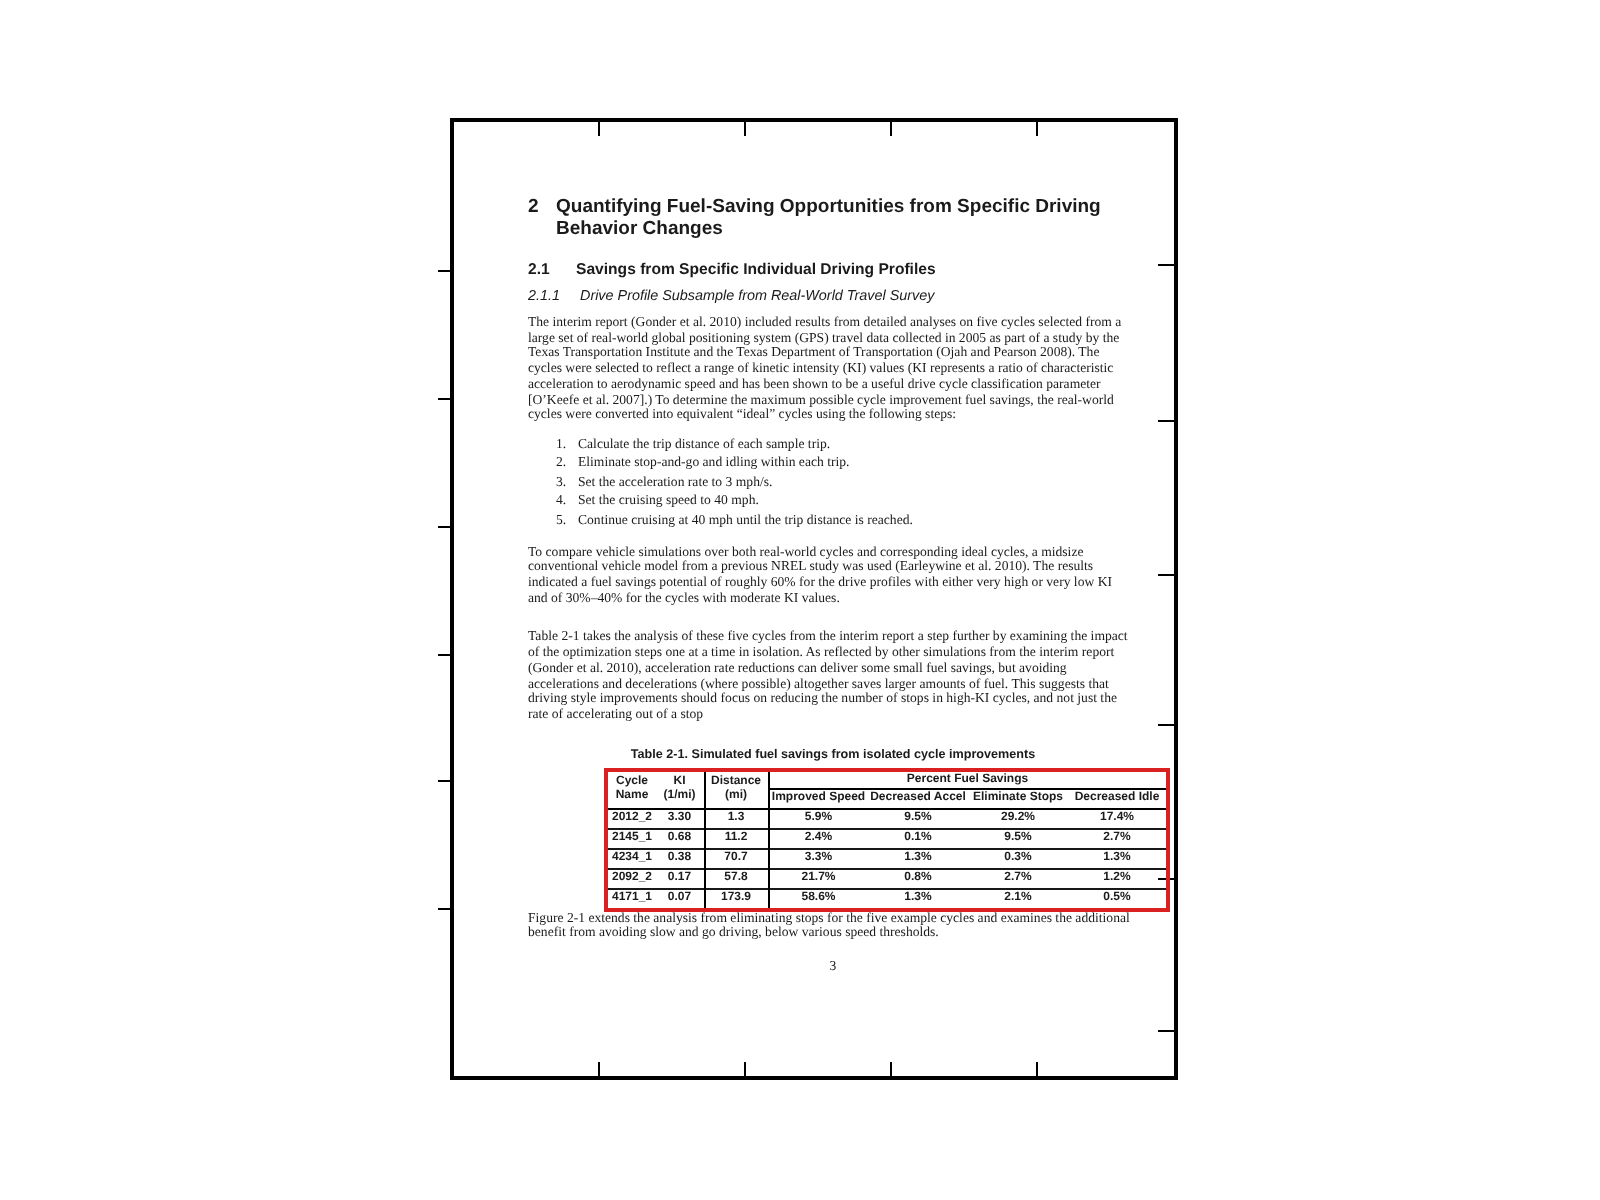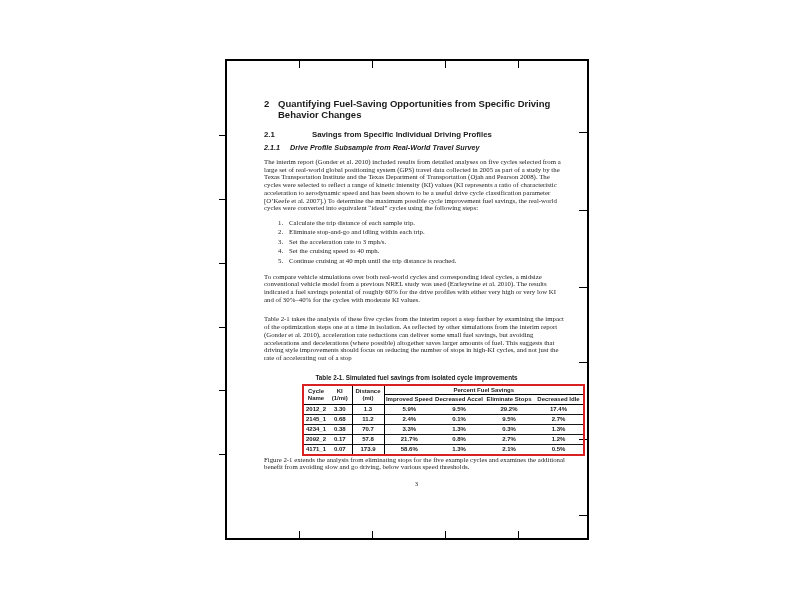--- a/index.html
+++ b/index.html
@@ -21,22 +21,22 @@
   .tick.r{right:0;width:8px;height:1px;}
   .content{
     position:absolute;left:0;top:0;width:100%;box-sizing:border-box;
     padding:37px 21px 0 37px;
   }
   .h1{display:flex;font-family:"Liberation Sans",sans-serif;font-weight:bold;
       font-size:9.5px;line-height:11px;margin:0 0 10px 0;}
   .h1 .num{width:14px;flex:none;}
   .h2{display:flex;font-family:"Liberation Sans",sans-serif;font-weight:bold;
       font-size:7.8px;line-height:9px;margin:0 0 5px 0;}
-  .h2 .num{width:48px;flex:none;}
-  .h3{display:flex;font-family:"Liberation Sans",sans-serif;font-weight:bold;font-style:italic;
+  .h2 .num{width:24px;flex:none;}
+  .h3{display:flex;font-family:"Liberation Sans",sans-serif;font-weight:normal;font-style:italic;
       font-size:7.2px;line-height:8px;margin:0 0 6px 0;}
   .h3 .num{width:26px;flex:none;}
   p.body{font-size:6.8px;line-height:7.7px;margin:0 0 7px 0;text-align:left;}
   p.body.gap{margin-bottom:12px;}
   .steps{margin:0 0 8px 0;padding:0;list-style:none;}
   .steps li{display:flex;font-size:6.8px;line-height:7.7px;margin:0 0 1.8px 0;}
   .steps .n{width:11px;flex:none;text-align:left;margin-left:14px;}
   .tbl-title{font-family:"Liberation Sans",sans-serif;font-weight:bold;font-size:6.3px;
       text-align:center;margin:12px 0 3px 0;width:305px;}
   table.sim{

